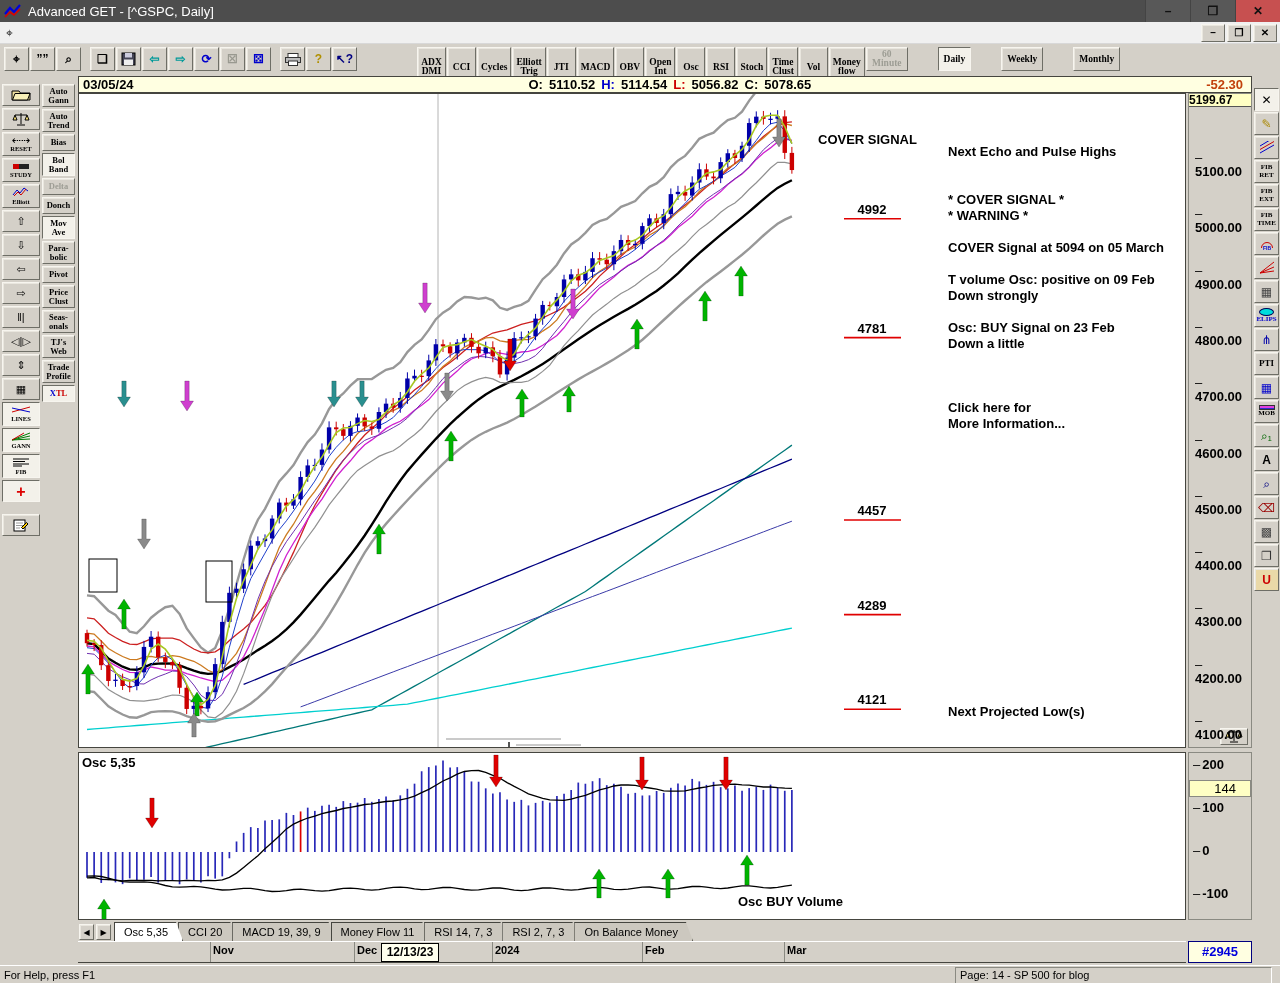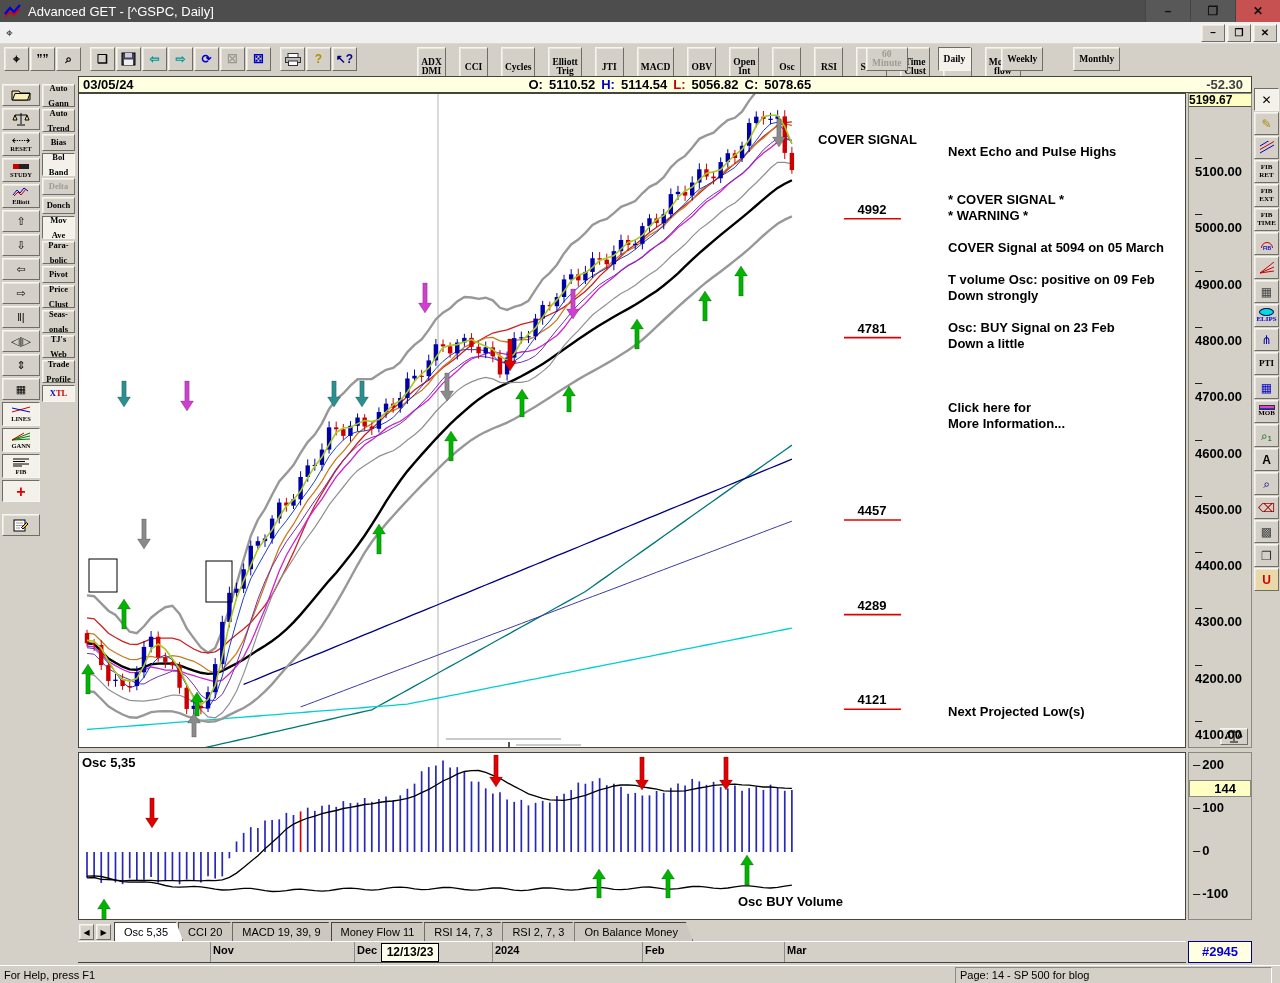--- a/index.html
+++ b/index.html
@@ -23,56 +23,56 @@
   .btn3d { background:#d4d0c8; border:1px solid; border-color:#f7f5ef #6e6e66 #6e6e66 #f7f5ef; box-shadow: inset 1px 1px 0 #e9e6de; display:flex; align-items:center; justify-content:center; cursor:default; }
   .btn3d.pressed { border-color:#6e6e66 #f7f5ef #f7f5ef #6e6e66; box-shadow:none; background:#f3f1ea; }
   .btn3d.disabled { color:#9d9d94; }
 
   
   #toolbar { position:absolute; left:0; top:44px; width:1280px; height:30px; background:#d4d0c8; }
   #file-icons { position:absolute; left:4px; top:3px; display:flex; }
   .ficon { width:25px; height:24px; margin-right:1px; font-size:12px; }
   .fgap { width:8px; }
   #indicators { position:absolute; left:417px; top:3px; display:flex; }
-  .indbtn { min-width:29px; padding:0 3px; height:40px; margin-right:13px; font-family:"Liberation Serif",serif; font-weight:bold; font-size:9.5px; line-height:9px; text-align:center; }
+  .indbtn { min-width:29px; padding:0 3px; height:40px; margin-right:1px; font-family:"Liberation Serif",serif; font-weight:bold; font-size:9.5px; line-height:9px; text-align:center; }
   #timeframes { position:absolute; left:866px; top:3px; display:flex;gap:28px; }
   .tfbtn { padding:0 5px; height:24px; margin-right:2px; font-family:"Liberation Serif",serif; font-weight:bold; font-size:9.5px; line-height:9px; text-align:center; }
 
   
   #quotebar { position:absolute; left:78px; top:76px; width:1174px; height:17px; background:#ffffe1; border:1px solid #45453f; display:flex; align-items:center; font-weight:bold; font-size:13px; line-height:15px; }
   #qdate { margin-left:4px; }
   #qohlc { margin:0 auto; display:flex; gap:6px; }
   .lab-h { color:#0000cc; } .lab-l { color:#cc0000; }
-  #qchange { margin-right:8px; color:#404040; }
+  #qchange { margin-right:8px; color:#c2410c; }
 
   
   #side-icons { position:absolute; left:2px; top:84px; width:38px; }
   #side-studies { position:absolute; left:42px; top:84px; width:33px; }
   .sbtn { width:38px; height:22px; margin-bottom:2px; flex-direction:column; line-height:7px; }
   .sbtn.tall { height:24px; }
   .sbtn .slab { font-family:"Liberation Serif",serif; font-weight:bold; font-size:6.5px; margin-top:1px; }
-  .stbtn { width:33px; margin-bottom:2px; font-family:"Liberation Serif",serif; font-weight:bold; font-size:8.5px; line-height:15px; text-align:center; }
+  .stbtn { width:33px; margin-bottom:2px; font-family:"Liberation Serif",serif; font-weight:bold; font-size:8.5px; line-height:9px; text-align:center; }
   .stbtn.two { height:23px; } .stbtn.one { height:17px; }
 
   
   #chart { position:absolute; left:78px; top:93px; width:1108px; height:655px; background:#fff; border:1px solid #45453f; }
   #oscpanel { position:absolute; left:78px; top:752px; width:1108px; height:168px; background:#fff; border:1px solid #45453f; }
   #osc-label { position:absolute; left:3px; top:2px; font-weight:bold; font-size:13px; }
   #osc-buy { position:absolute; left:659px; top:141px; font-weight:bold; font-size:13px; }
 
   
   #priceaxis { position:absolute; left:1188px; top:93px; width:64px; height:655px; background:#d4d0c8; border:1px solid #8a8a82; overflow:hidden; }
   .ptick { position:absolute; left:0; width:100%; font-weight:bold; font-size:13px; height:14px; line-height:14px; }
   .ptick:before { content:"–"; font-weight:normal; margin-right:2px; }
   #axis-top { position:absolute; left:0; top:0; width:100%; height:13px; background:#ffffc4; border-bottom:1px solid #555; font-weight:bold; font-size:12px; line-height:12px; overflow:hidden; }
   #axis-scales { position:absolute; right:3px; bottom:2px; width:28px; height:17px; }
   #oscaxis { position:absolute; left:1188px; top:752px; width:64px; height:168px; background:#d4d0c8; border:1px solid #8a8a82; }
   .otick { position:absolute; left:0; font-weight:bold; font-size:13px; height:14px; line-height:14px; }
   .otick:before { content:"–"; font-weight:normal; margin-right:2px; }
-  #osc-current { position:absolute; left:0; top:27px; width:100%; height:17px; background:#ffffc4; border:1px solid #8a8a82; font-weight:bold; font-size:13px; line-height:15px; text-align:right; padding-right:14px; }
+  #osc-current { position:absolute; left:0; top:27px; width:100%; height:17px; background:#ffffc4; border:1px solid #8a8a82; font-weight:normal; font-size:13px; line-height:15px; text-align:right; padding-right:14px; }
 
   
   #tabbar { position:absolute; left:78px; top:920px; width:1108px; height:21px; background:#d4d0c8; display:flex; align-items:flex-end; }
   .tabarrow { width:15px; height:16px; font-size:8px; margin:0 1px 1px 1px; }
   .tab { height:19px; padding:3px 14px 0 9px; margin-left:-5px; font-size:11px; background:#ccc8bf; border:1px solid #45453f; border-bottom:none; clip-path:polygon(0 0, calc(100% - 7px) 0, 100% 100%, 0 100%); white-space:nowrap; }
   .tab.active { background:#fff; z-index:3; margin-left:2px; }
 
   
   #dateaxis { position:absolute; left:78px; top:941px; width:1108px; height:22px; background:#d4d0c8; border-top:1px solid #fff; border-bottom:1px solid #45453f; }
   .dlabel { position:absolute; top:2px; font-weight:bold; font-size:11px; }

